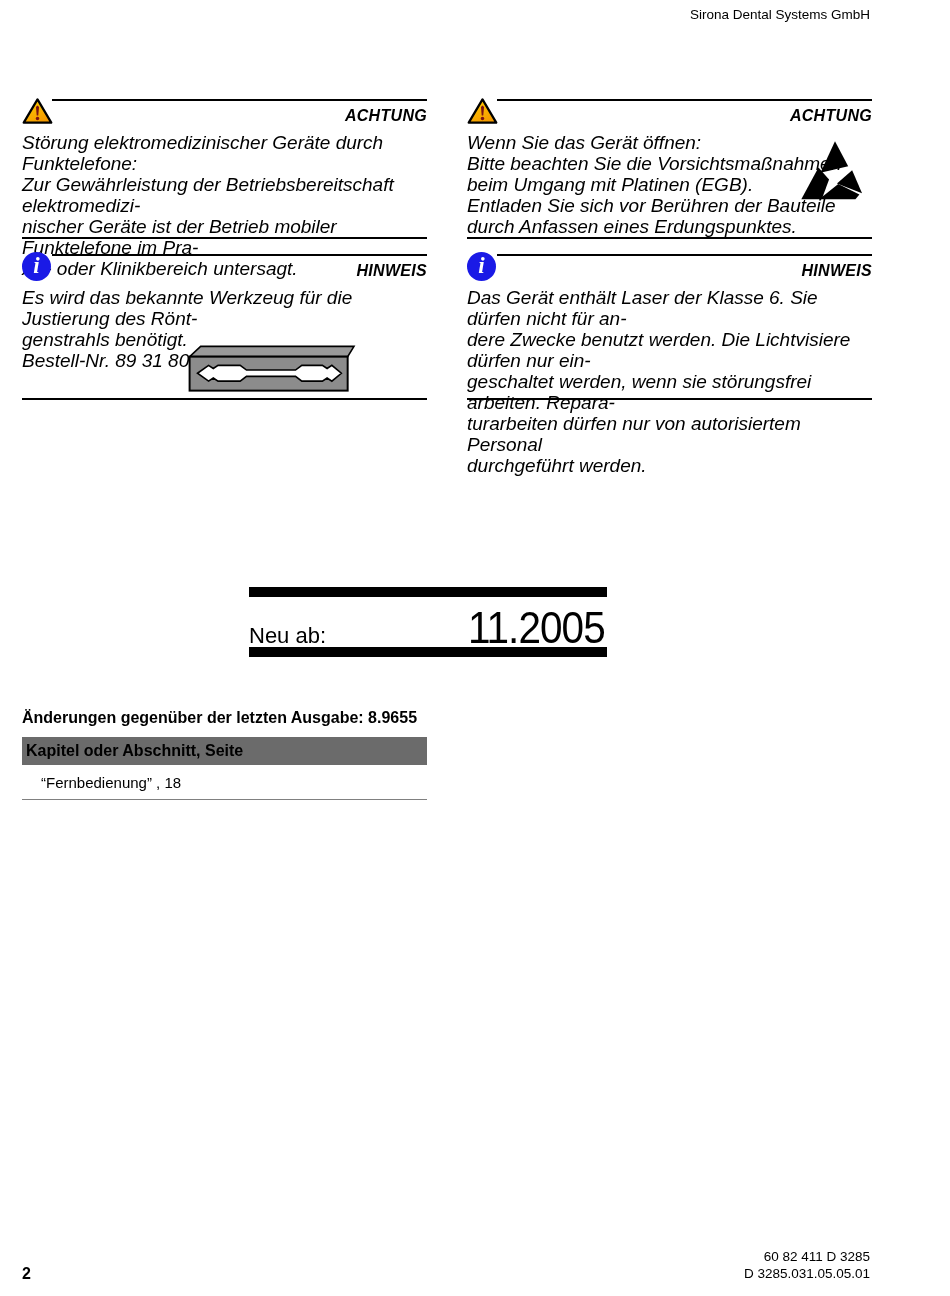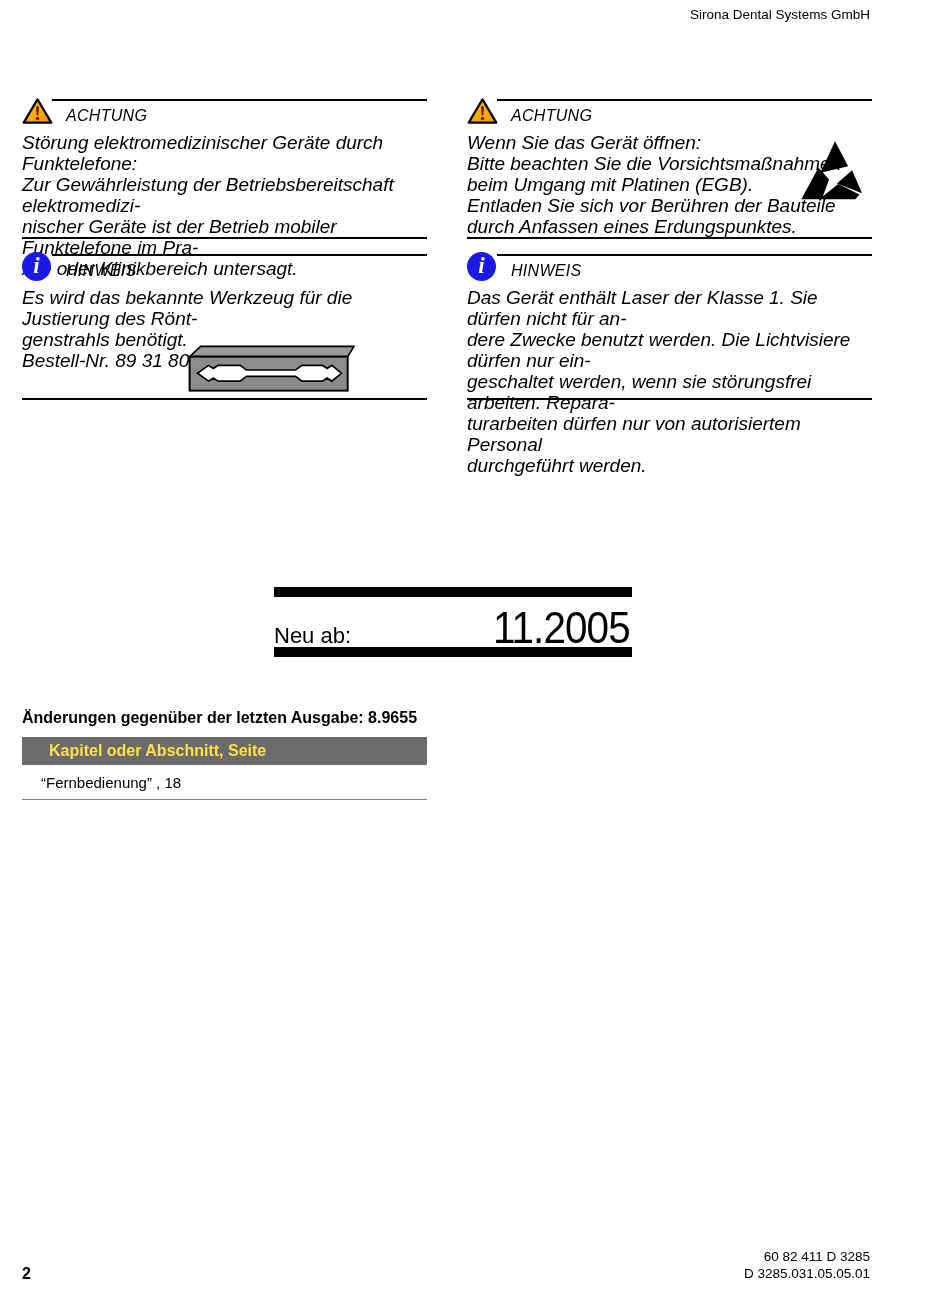--- a/index.html
+++ b/index.html
@@ -26,42 +26,42 @@
     display:flex; align-items:center; justify-content:center;
   }
   .info-icon::before {
     content:"i";
     font-family:"Liberation Serif", serif;
     font-style:italic; font-weight:bold;
     font-size:23px; color:#fff; line-height:1; margin-top:-2px;
   }
   .notice-title {
     margin:0 0 0 44px; padding-top:10px;
-    font-size:16px; font-weight:normal; font-style:italic; letter-spacing:0.3px;
+    font-size:16px; font-weight:bold; font-style:italic; letter-spacing:0.3px;text-align:right;
   }
   .notice-body {
     margin:7px 0 0 0; font-size:19px; line-height:21px; font-style:italic;
     white-space:pre-line;
   }
   .esd-svg  { position:absolute; left:333px; top:41px; width:66px; height:67px; }
   .tool-svg { position:absolute; left:146px; top:92px; width:206px; height:49px; }
 
   
-  .neuab { position:absolute; left:274px; top:587px; width:358px; }
+  .neuab { position:absolute; left:249px; top:587px; width:358px; }
   .neuab .bar { height:10px; background:#000; }
   .neuab .mid { display:flex; justify-content:space-between; align-items:baseline; padding:6px 2px 2px 0; height:50px; box-sizing:border-box; }
   .neuab .lbl { font-size:22px; }
   .neuab .val { font-size:44px; letter-spacing:-1px; transform:scaleX(0.92); transform-origin:right bottom; }
 
   
   .changes-h { position:absolute; left:22px; top:693px; font-size:16px; font-weight:bold; }
   .chg-table { position:absolute; left:22px; top:737px; width:405px; }
   .chg-head {
-    background: var(--table_header_bg, #6B6B6B); color:#fde047;
-    font-size:16px; font-weight:bold; height:28px; line-height:28px; padding-left:27px;
+    background: var(--table_header_bg, #6B6B6B); color:#000000;
+    font-size:16px; font-weight:bold; height:28px; line-height:28px; padding-left:4px;
   }
   .chg-entry { font-size:15px; padding:9px 0 8px 2px;margin-left:17px; }
   .chg-rule { border-top:1px solid #808080; }
 
   
   .pgnum { position:absolute; left:22px; top:1265px; font-size:16px; font-weight:bold; }
   .foot-right { position:absolute; right:80px; top:1248px; text-align:right; font-size:13.5px; line-height:17px;margin-left:24px; }
 
   .defs-holder { position:absolute; width:0; height:0; overflow:hidden; }
 </style>
@@ -140,21 +140,21 @@
     </svg>
     <div class="botrule"></div>
   </section>
 
   <section class="notice row-h col-right">
     <div class="toprule"></div>
     <div class="notice-icon">
       <div class="info-icon"></div>
     </div>
     <h2 class="notice-title">HINWEIS</h2>
-    <p class="notice-body">Das Gerät enthält Laser der Klasse 1. Sie dürfen nicht für an-
+    <p class="notice-body">Das Gerät enthält Laser der Klasse 6. Sie dürfen nicht für an-
 dere Zwecke benutzt werden. Die Lichtvisiere dürfen nur ein-
 geschaltet werden, wenn sie störungsfrei arbeiten. Repara-
 turarbeiten dürfen nur von autorisiertem Personal
 durchgeführt werden.</p>
     <div class="botrule"></div>
   </section>
 
   <section class="neuab">
     <div class="bar"></div>
     <div class="mid">

